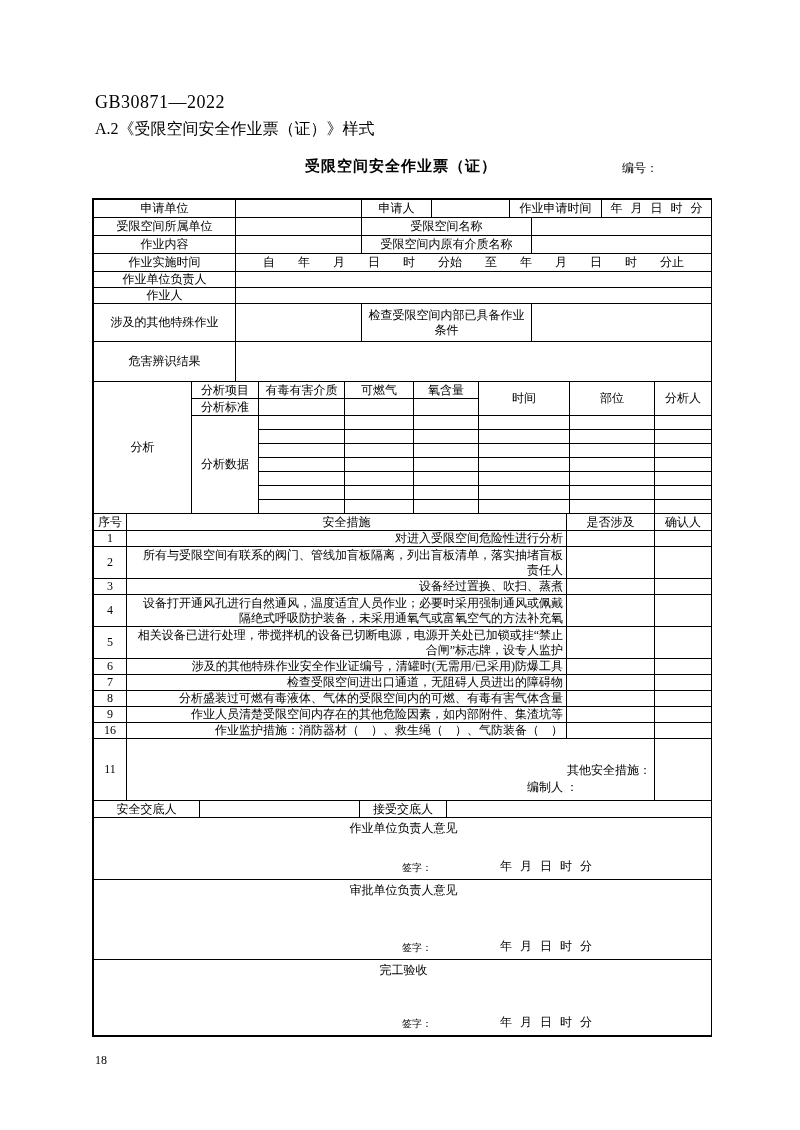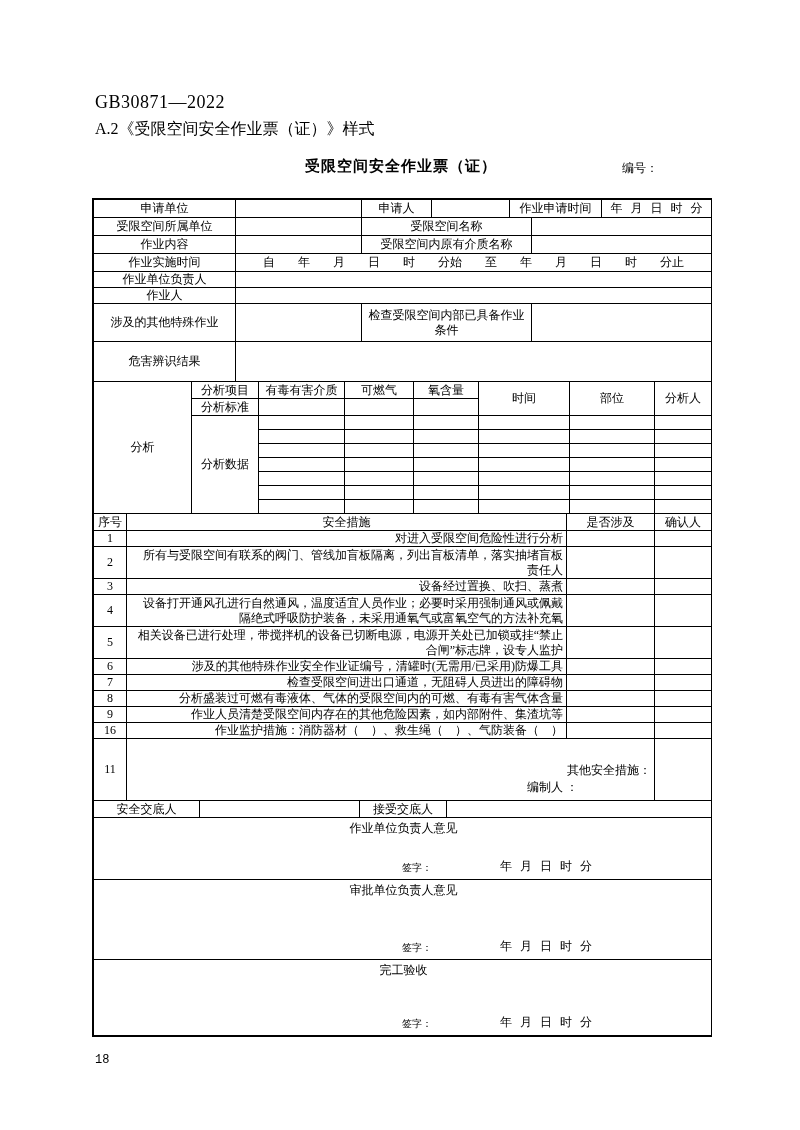--- a/index.html
+++ b/index.html
@@ -25,21 +25,21 @@
   .sec td.top{vertical-align:top;}
   .spread{word-spacing:20px;text-align:left;padding-left:14px;}
   .dates{word-spacing:5px;}
   .rel{position:relative;}
   .opinion-label{display:block;text-align:center;padding:3px 2px 0 4px;font-size:12px;}
   .sign{position:absolute;bottom:5px;left:308px;font-size:10px;}
   .sign-dates{position:absolute;bottom:5px;left:406px;font-size:12px;word-spacing:5px;}
   .other-cell{position:relative;text-align:left;vertical-align:top;}
   .other-label{display:block;text-align:right;padding:2px 0 0 4px;}
   .compiler{position:absolute;bottom:5px;left:400px;font-size:12px;}
-  .page-num{position:absolute;left:95px;top:1053px;font-size:12px;font-family:Liberation Mono, monospace;}
+  .page-num{position:absolute;left:95px;top:1053px;font-size:12px;font-family:Liberation Serif, serif;}
 </style>
 </head>
 <body>
 
 <div class="page">
 
   <div class="std-code">GB30871—2022</div>
   <div class="sec-heading">A.2《受限空间安全作业票（证）》样式</div>
 
   <div class="title-bar">

